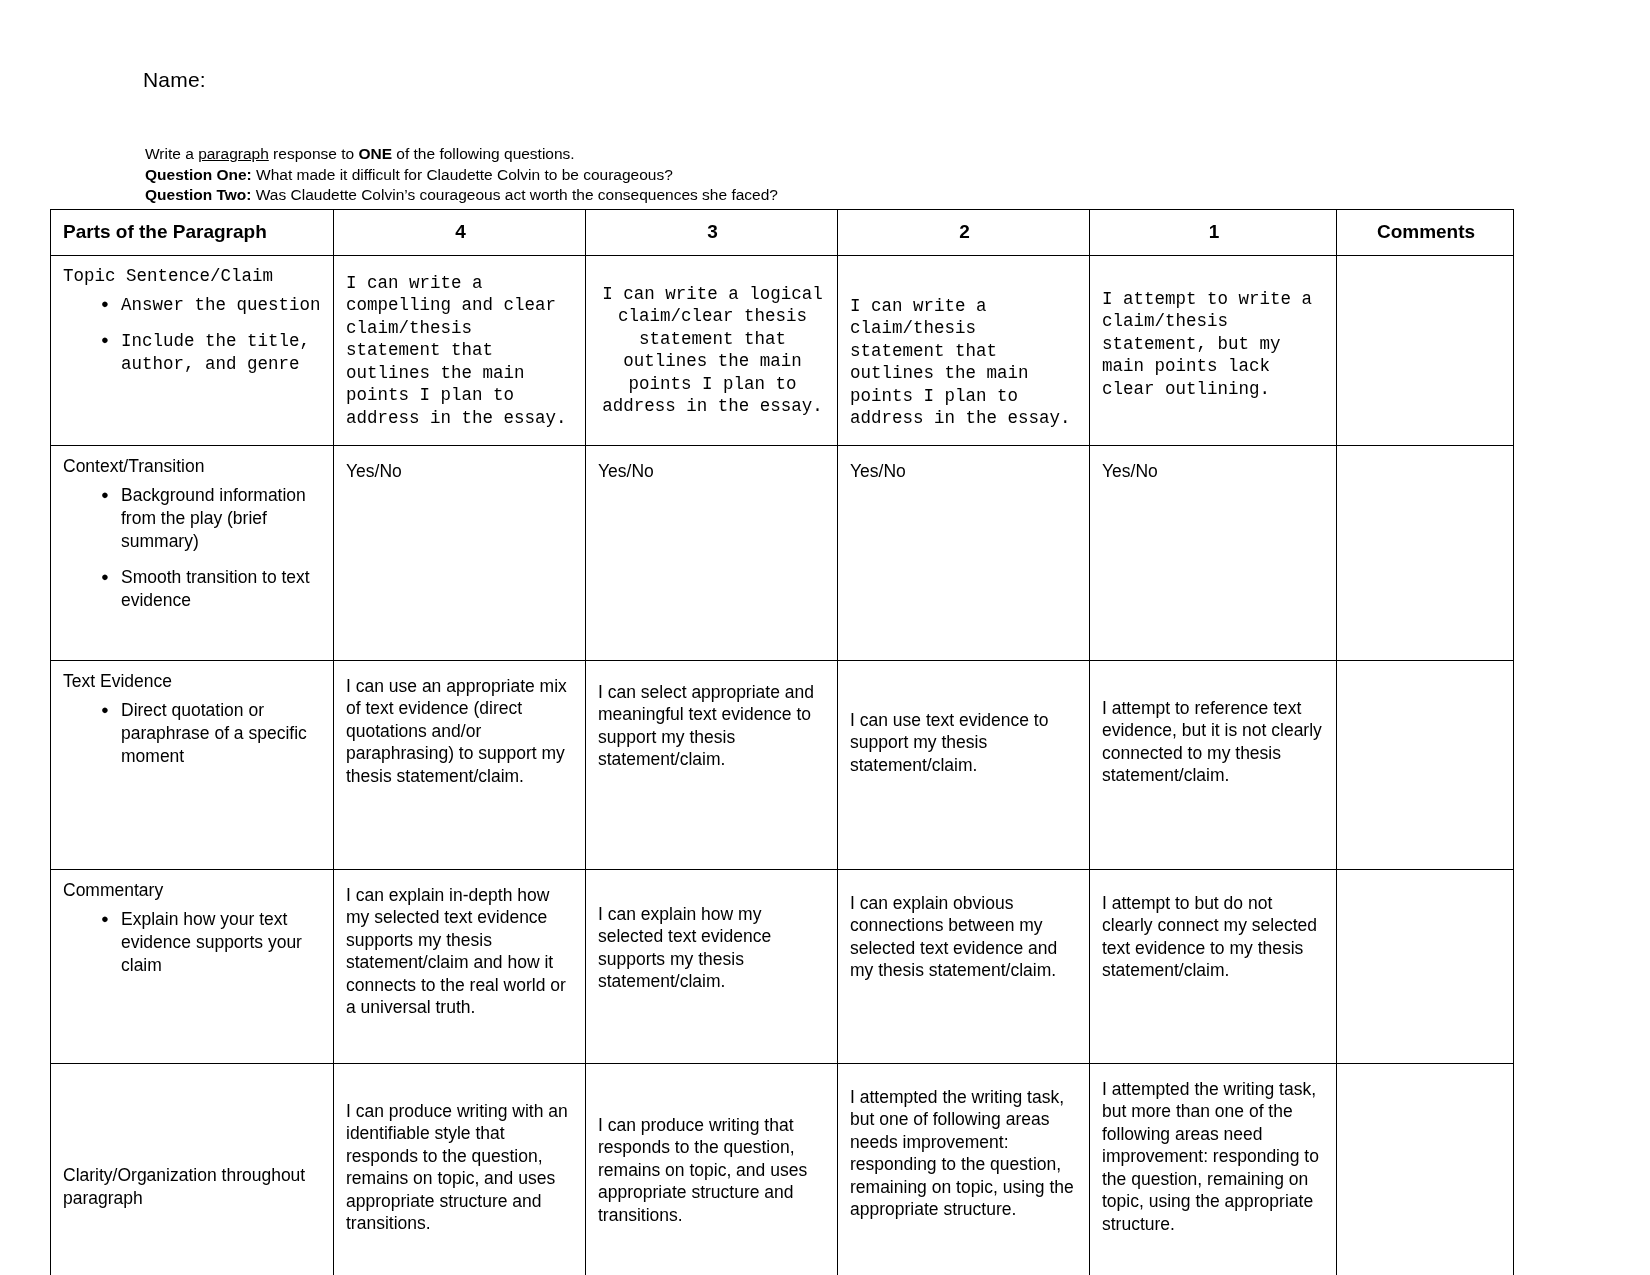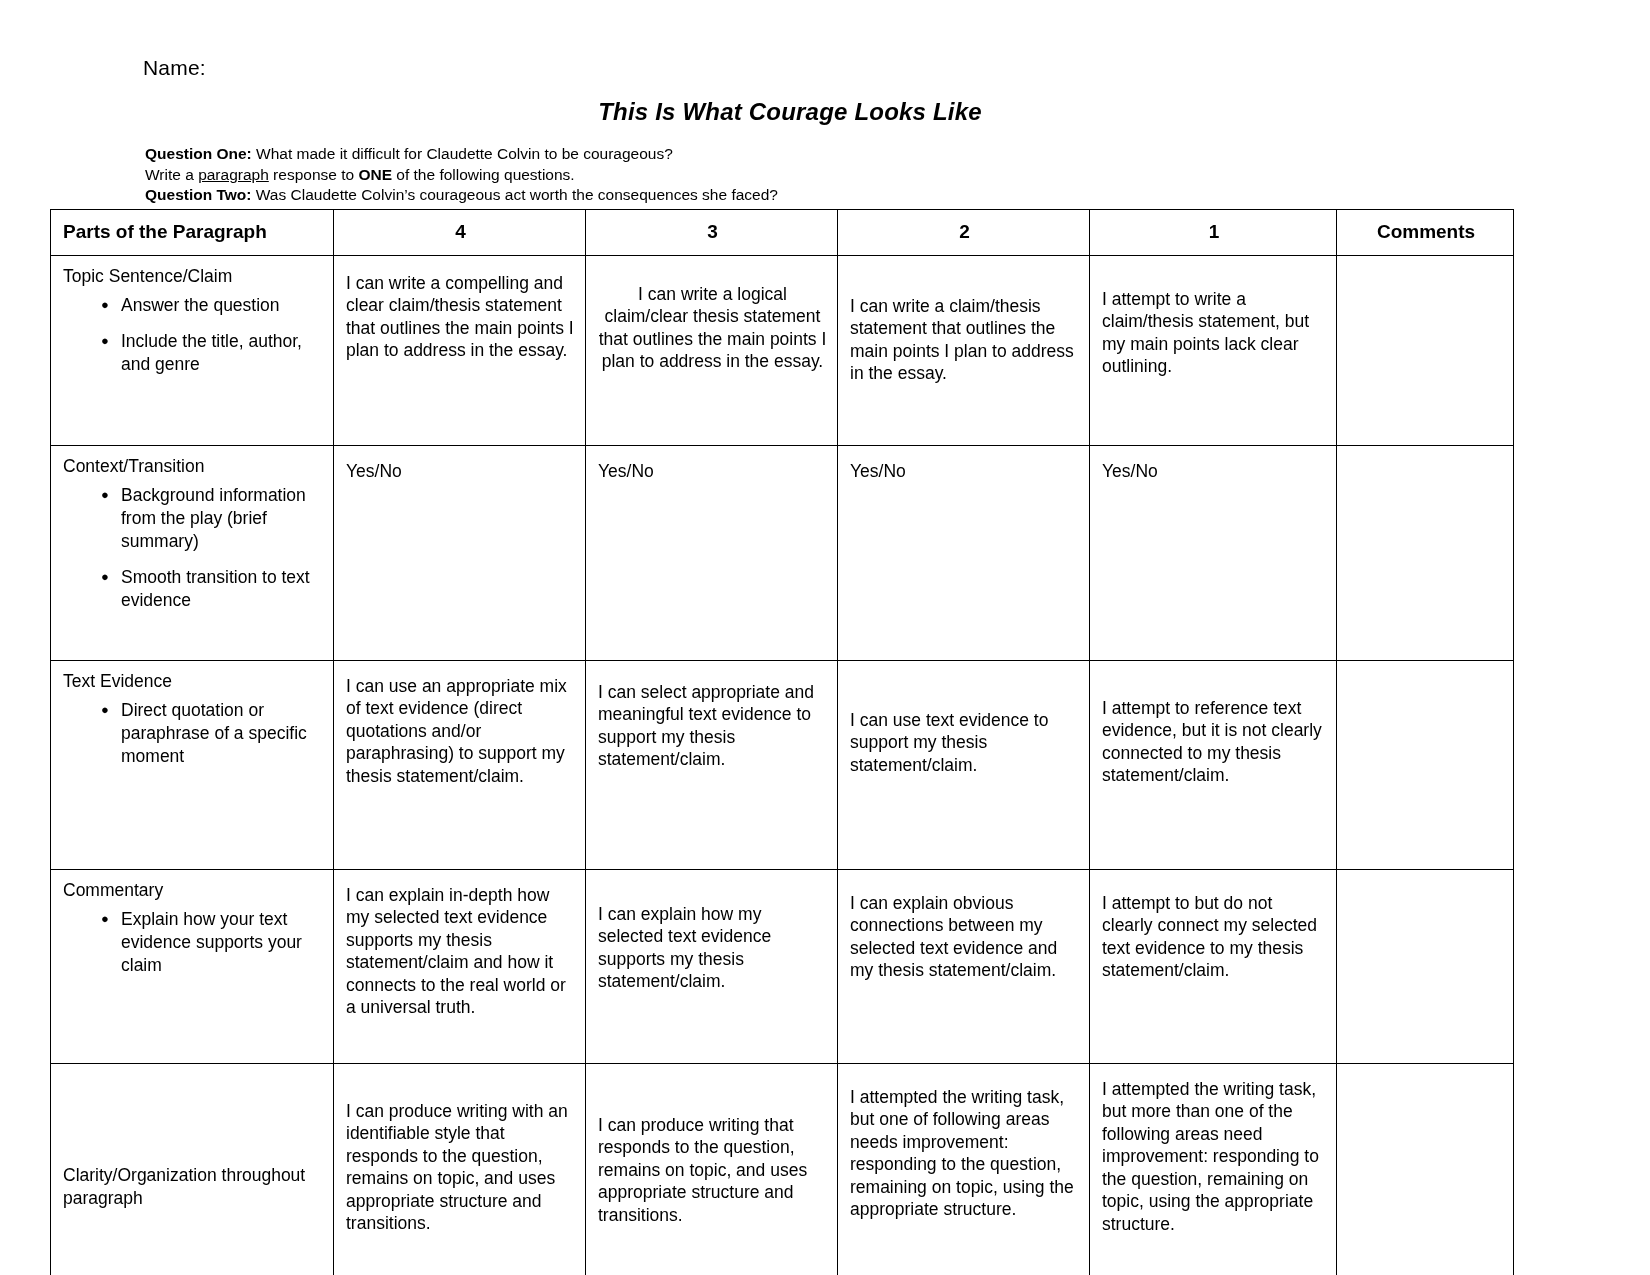--- a/index.html
+++ b/index.html
@@ -19,21 +19,21 @@
     position: absolute;
     left: 0; top: 0;
     width: 1650px;
     height: 1275px;
   }
 
   
   .name-line {
     position: absolute;
     left: 143px;
-    top: 56px;
+    top: 68px;
     font-size: 21px;
     letter-spacing: 0.2px;
   }
   .doc-title {
     position: absolute;
     left: 0;
     top: 98px;
     width: 1580px;
     text-align: center;
     font-size: 24px;
@@ -106,21 +106,21 @@
     content: "\25CF";
     position: absolute;
     left: 0;
     top: -1px;
     font-size: 13px;
   }
 
   .cell-text { margin: 0; }
 
   
-  tr.row-topic td { height: 140px; }
+  tr.row-topic td { height: 140px; font-family: Liberation Mono, monospace; }
   tr.row-topic td.lvl4 { padding-top: 16px; }
   tr.row-topic td.lvl3 { padding-top: 27px; text-align: center; }
   tr.row-topic td.lvl2 { padding-top: 39px; }
   tr.row-topic td.lvl1 { padding-top: 32px; }
 
   tr.row-context td { height: 190px; }
   tr.row-context td.lvl4,
   tr.row-context td.lvl3,
   tr.row-context td.lvl2,
   tr.row-context td.lvl1 { padding-top: 14px; }
@@ -144,25 +144,24 @@
   tr.row-clarity td.lvl2 { padding-top: 22px; }
   tr.row-clarity td.lvl1 { padding-top: 14px; }
 </style>
 </head>
 <body>
 
 <div class="page">
 
   <div class="name-line">Name:</div>
 
-  <div class="doc-title">This Is What Courage Looks Like</div>
 
   <div class="instructions">
+    <div><span>Write a </span><span class="u">paragraph</span><span> response to </span><b>ONE</b><span> of the following questions.</span></div>
     <div><b>Question One:</b><span> What made it difficult for Claudette Colvin to be courageous?</span></div>
-    <div><span>Write a </span><span class="u">paragraph</span><span> response to </span><b>ONE</b><span> of the following questions.</span></div>
     <div><b>Question Two:</b><span> Was Claudette Colvin’s courageous act worth the consequences she faced?</span></div>
   </div>
 
   <table class="rubric">
     <colgroup>
       <col class="c-parts">
       <col class="c-lvl">
       <col class="c-lvl">
       <col class="c-lvl">
       <col class="c-lvl1">

